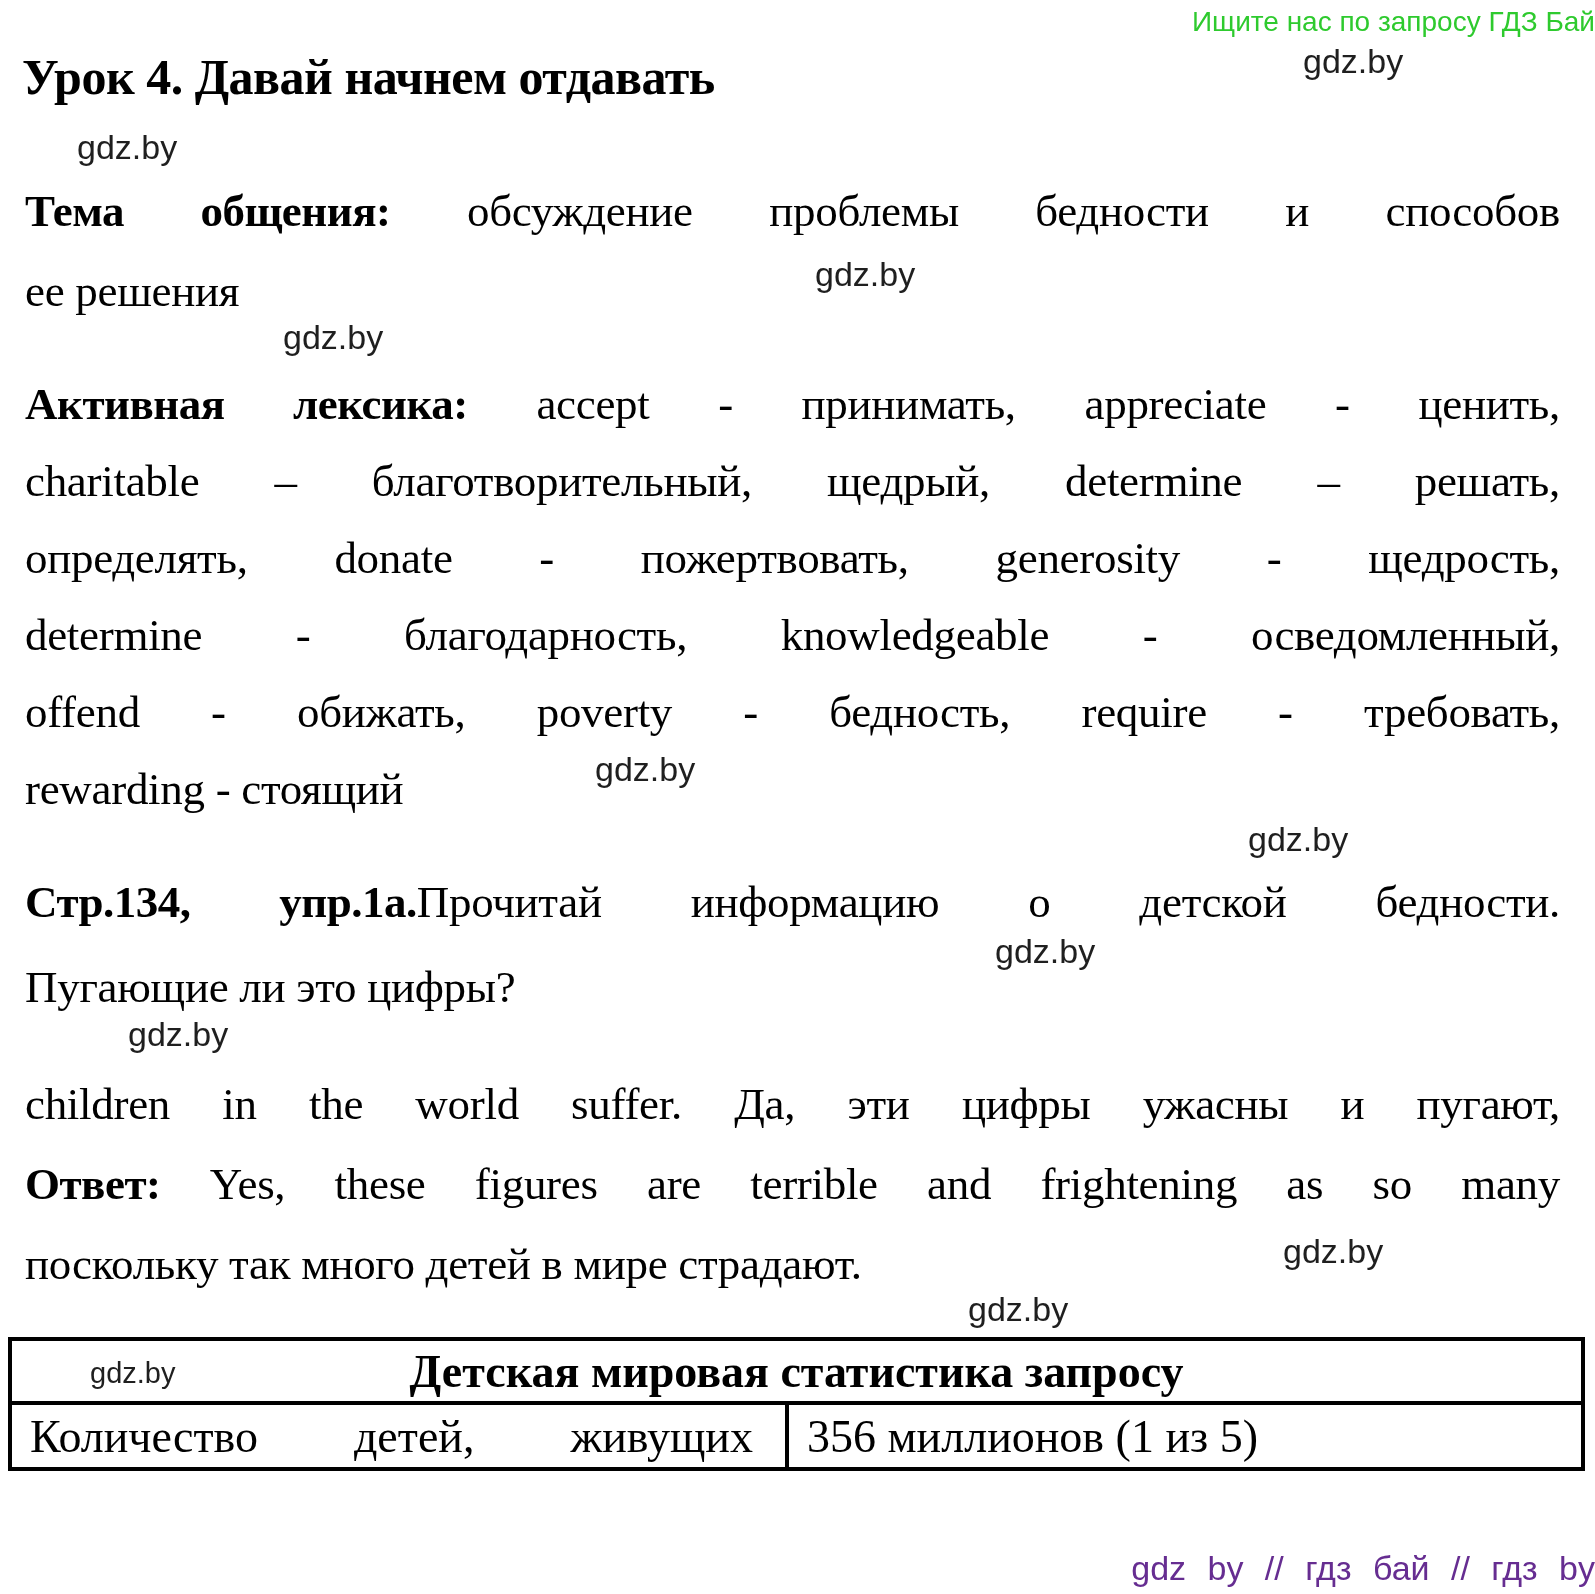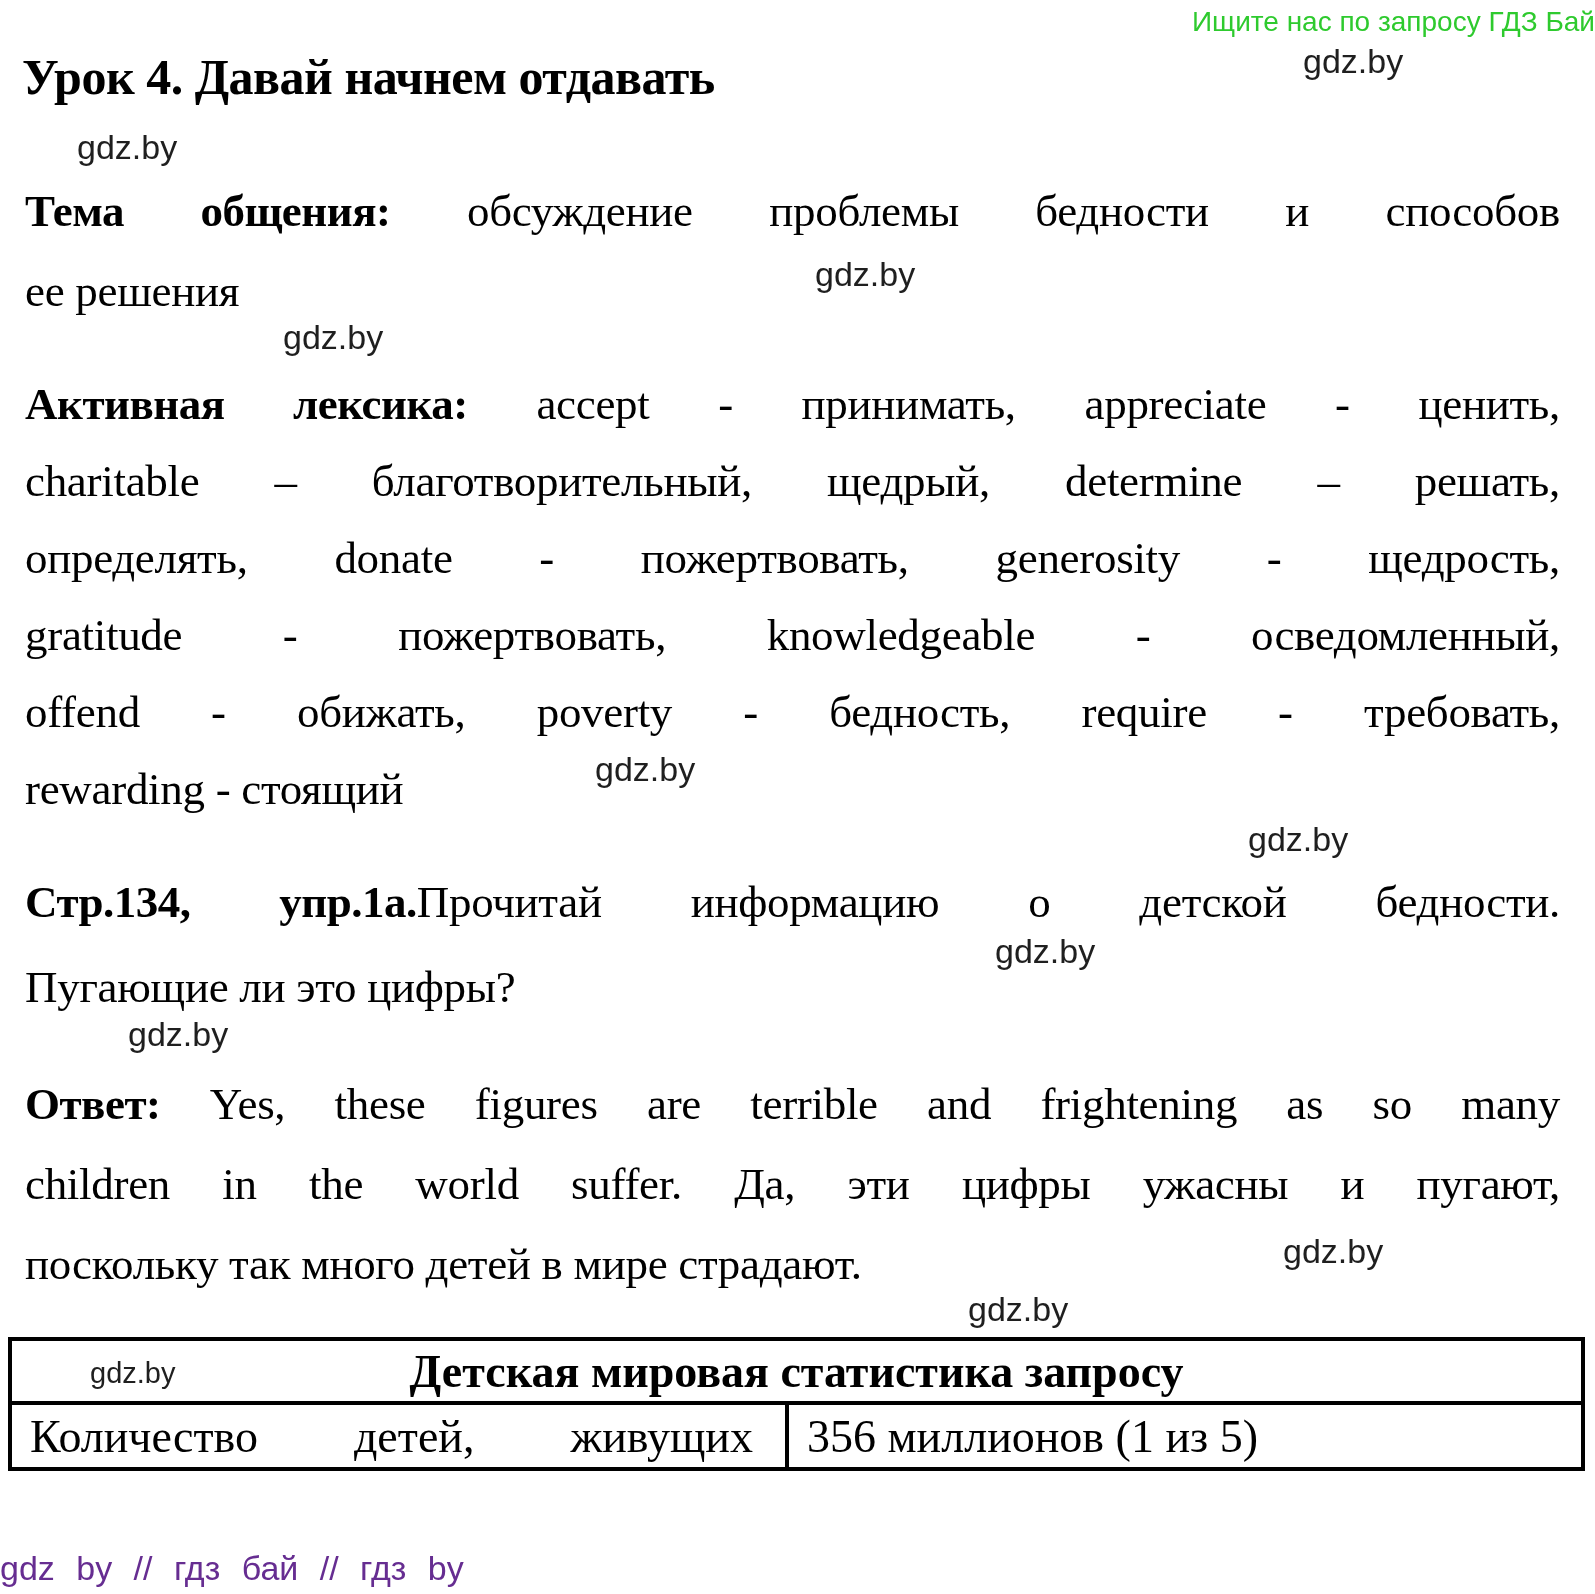--- a/index.html
+++ b/index.html
@@ -83,21 +83,21 @@
   td.val { padding-left: 22px; }
   td.justify-cell {
     text-align: justify;
     
   }
   td.justify-cell .spread { text-align-last: justify; display: block; padding-right: 32px; }
   .row-wm-gap { margin-left: 42px; }
   .site-footer {
     position: absolute;
     top: 1549px; left: 0; right: 0;
-    text-align: left;
+    text-align: right;
     font-family: "Liberation Sans", sans-serif;
     font-size: 34px;
     word-spacing: 12px;
   }
 </style>
 </head>
 <body>
 
 <div class="page">
 
@@ -107,31 +107,31 @@
 
   <div>
       <div class="para" style="top: 171px; line-height: 80px;">
         <div class="pline just"><b>Тема общения:</b><span> обсуждение проблемы бедности и способов</span></div>
         <div class="pline"><span>ее решения</span></div>
       </div>
       <div class="para" style="top: 366px; line-height: 77px;">
         <div class="pline just"><b>Активная лексика:</b><span> accept - принимать, appreciate - ценить,</span></div>
         <div class="pline just"><span>charitable – благотворительный, щедрый, determine – решать,</span></div>
         <div class="pline just"><span>определять, donate - пожертвовать, generosity - щедрость,</span></div>
-        <div class="pline just"><span>gratitude - пожертвовать, knowledgeable - осведомленный,</span></div>
+        <div class="pline just"><span>determine - благодарность, knowledgeable - осведомленный,</span></div>
         <div class="pline just"><span>offend - обижать, poverty - бедность, require - требовать,</span></div>
         <div class="pline"><span>rewarding - стоящий</span></div>
       </div>
       <div class="para" style="top: 860px; line-height: 85px;">
         <div class="pline just"><b>Стр.134, упр.1а.</b><span>Прочитай информацию о детской бедности.</span></div>
         <div class="pline"><span>Пугающие ли это цифры?</span></div>
       </div>
       <div class="para" style="top: 1064px; line-height: 80px;">
+        <div class="pline just"><span>children in the world suffer. Да, эти цифры ужасны и пугают,</span></div>
         <div class="pline just"><b>Ответ:</b><span> Yes, these figures are terrible and frightening as so many</span></div>
-        <div class="pline just"><span>children in the world suffer. Да, эти цифры ужасны и пугают,</span></div>
         <div class="pline"><span>поскольку так много детей в мире страдают.</span></div>
       </div>
     </div>
 
   <div>
       <div class="wm" style="left: 1303px; top: 42px;">gdz.by</div>
       <div class="wm" style="left: 77px; top: 128px;">gdz.by</div>
       <div class="wm" style="left: 815px; top: 255px;">gdz.by</div>
       <div class="wm" style="left: 283px; top: 318px;">gdz.by</div>
       <div class="wm" style="left: 595px; top: 750px;">gdz.by</div>

